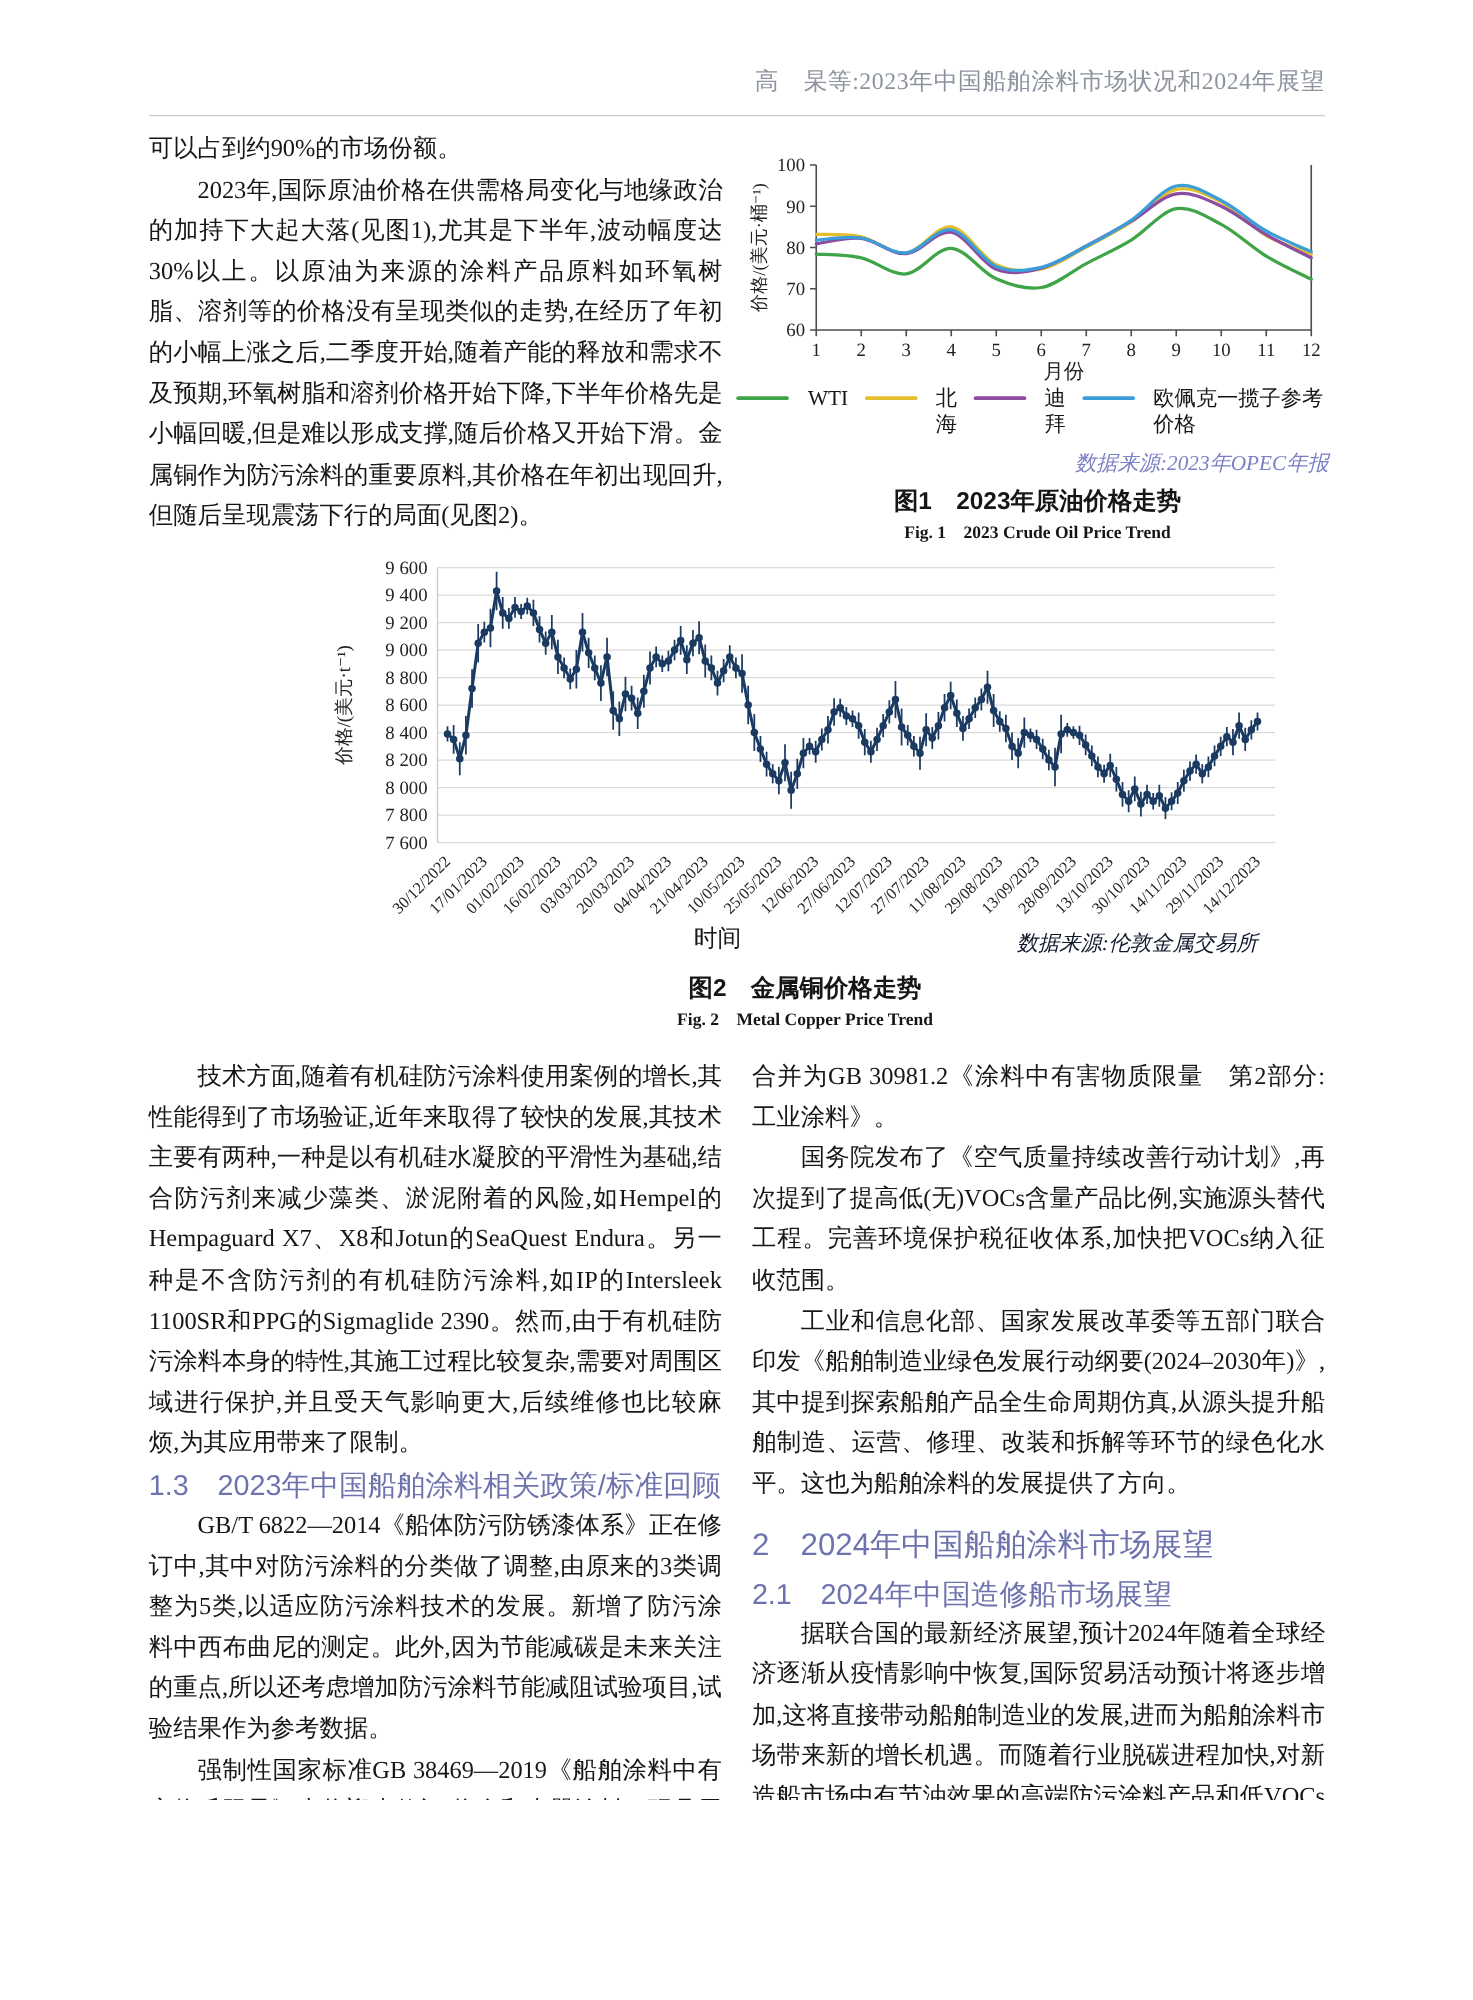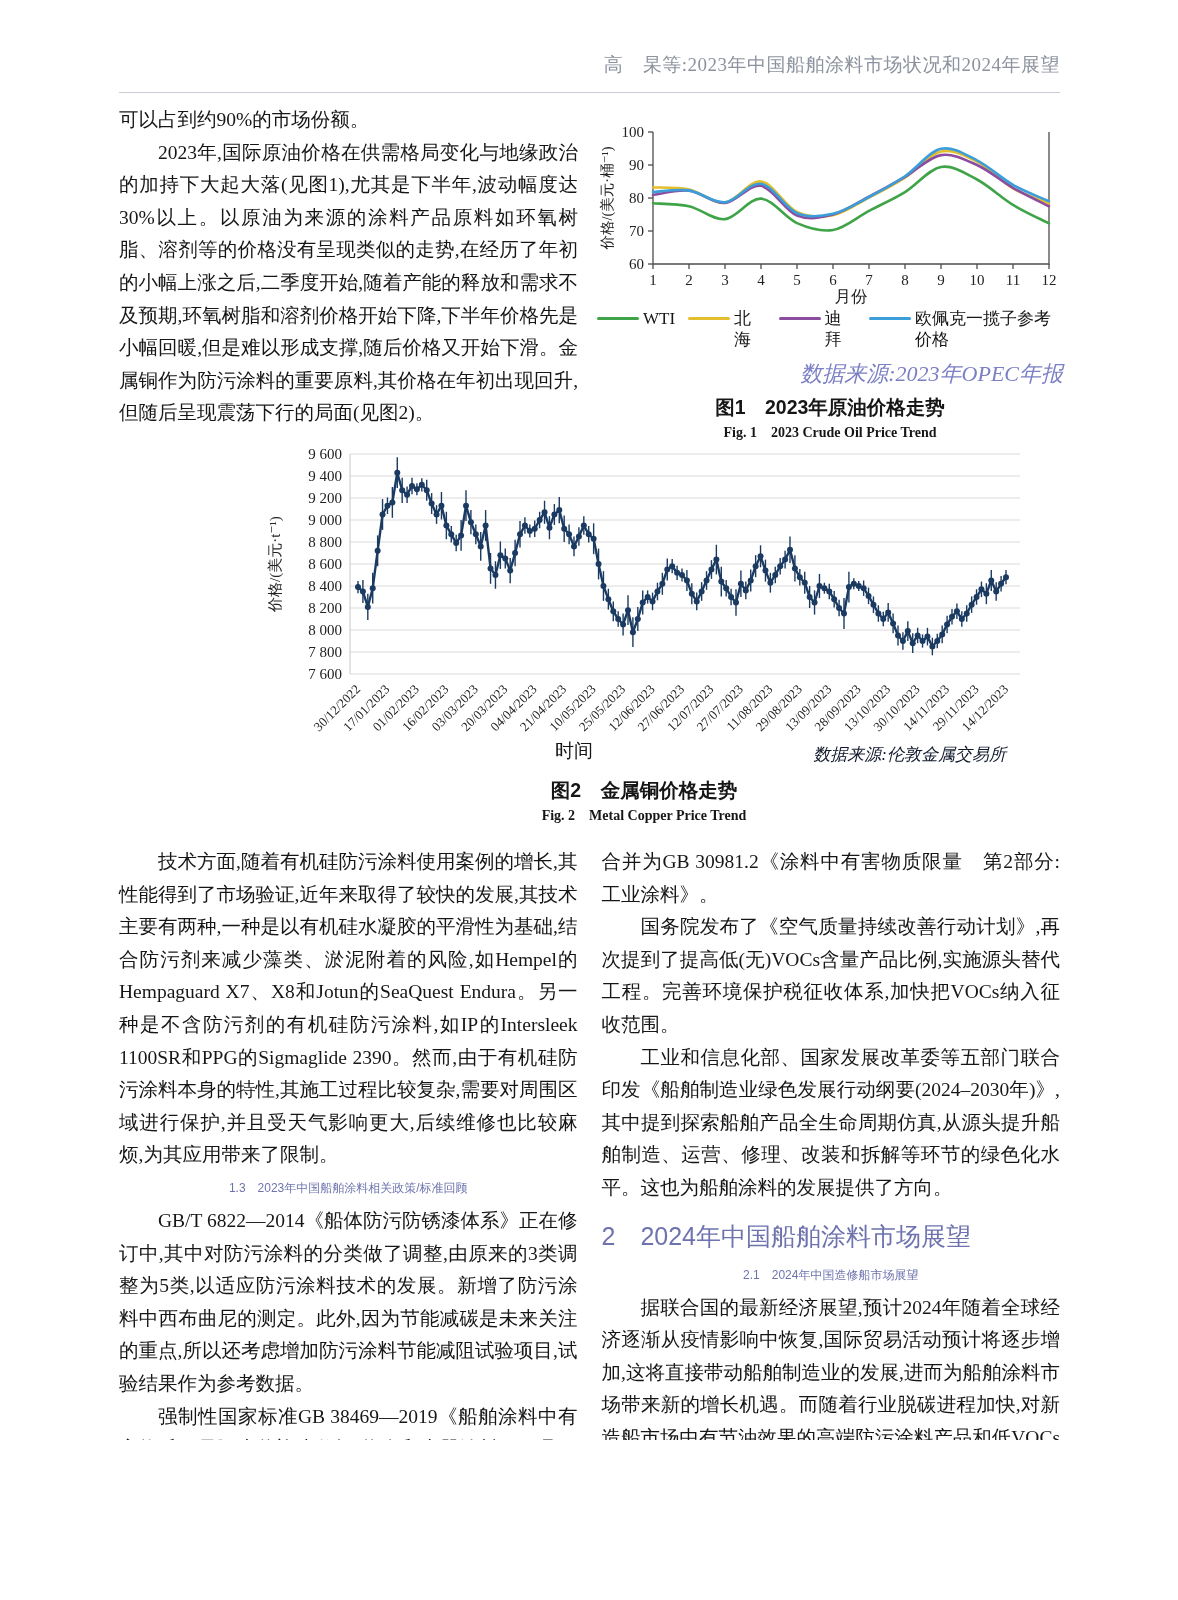--- a/index.html
+++ b/index.html
@@ -11,40 +11,40 @@
   
   .col{width:459px;font-size:19.5px;line-height:32.6px;text-align:justify;}
   .col p{margin:0;}
   .col p.ind{text-indent:2em;}
   .top-left{position:absolute;left:119px;top:104px;}
   
   .fig1{position:absolute;left:597px;top:118px;width:466px;}
   .fig1 svg{display:block;}
   .legend{display:flex;justify-content:center;align-items:flex-start;gap:13px;margin-top:2px;
           font-size:17px;line-height:21px;}
-  .lg-item{display:flex;align-items:flex-start;gap:4px;}
+  .lg-item{display:flex;align-items:flex-start;gap:15px;}
   .lg-sw{display:inline-block;width:42px;height:3.4px;border-radius:2px;margin-top:9px;flex:none;}
   .lg-wide .lg-tx{width:148px;}
-  .src-note{color:#7b7fc4;font-style:italic;font-size:22px;text-align:right;margin-top:9px;}
+  .src-note{color:#7b7fc4;font-style:italic;font-size:17px;text-align:right;margin-top:9px;}
   .cap-cn{font-size:19.5px;font-weight:bold;text-align:center;margin-top:5px;
           font-family:"Liberation Sans","DejaVu Sans",sans-serif;}
   .cap-en{font-size:14px;font-weight:bold;text-align:center;margin-top:3px;}
   
   .fig2{position:absolute;left:258px;top:442px;width:772px;}
   .fig2 svg{display:block;}
   .fig2-row{position:relative;height:26px;margin-top:-26px;font-size:19px;}
   .fig2-xlab{position:absolute;left:0;right:140px;text-align:center;}
   .fig2-src{position:absolute;right:24px;top:5px;color:#0f172a;font-style:italic;font-size:17px;}
   .fig2 .cap-cn{margin-top:13px;}
   
   .body-row{position:absolute;left:119px;top:846px;width:941px;display:flex;gap:24px;}
   h3.sec,h4.sec{font-family:"Liberation Sans","DejaVu Sans",sans-serif;color:#6e73ae;
         font-weight:500;margin:0;text-align:left;text-indent:0;}
   h3.sec{font-size:25px;line-height:30px;margin:16px 0 12px;}
-  h4.sec{font-size:12px;line-height:24px;margin:4px 10px 5px;text-align:center;}
+  h4.sec{font-size:23px;line-height:24px;margin:4px 0 5px;}
   .cont-note{text-align:right;}
   
   .footer{position:absolute;top:1512px;right:128px;display:flex;align-items:center;flex-direction:column;}
   .f-labels{text-align:center;margin-right:11px;}
   .f-cn{font-size:20px;color:#8c939e;letter-spacing:4px;line-height:22px;}
   .f-en{font-size:13px;color:#9aa0a8;line-height:15px;}
   .f-bar{width:4px;height:44px;background:#2e72aa;}
   .f-page{font-size:27px;color:#2e72aa;margin-left:12px;}
   svg text{font-family:"Liberation Serif","DejaVu Serif",serif;fill:#222;}
 </style>

